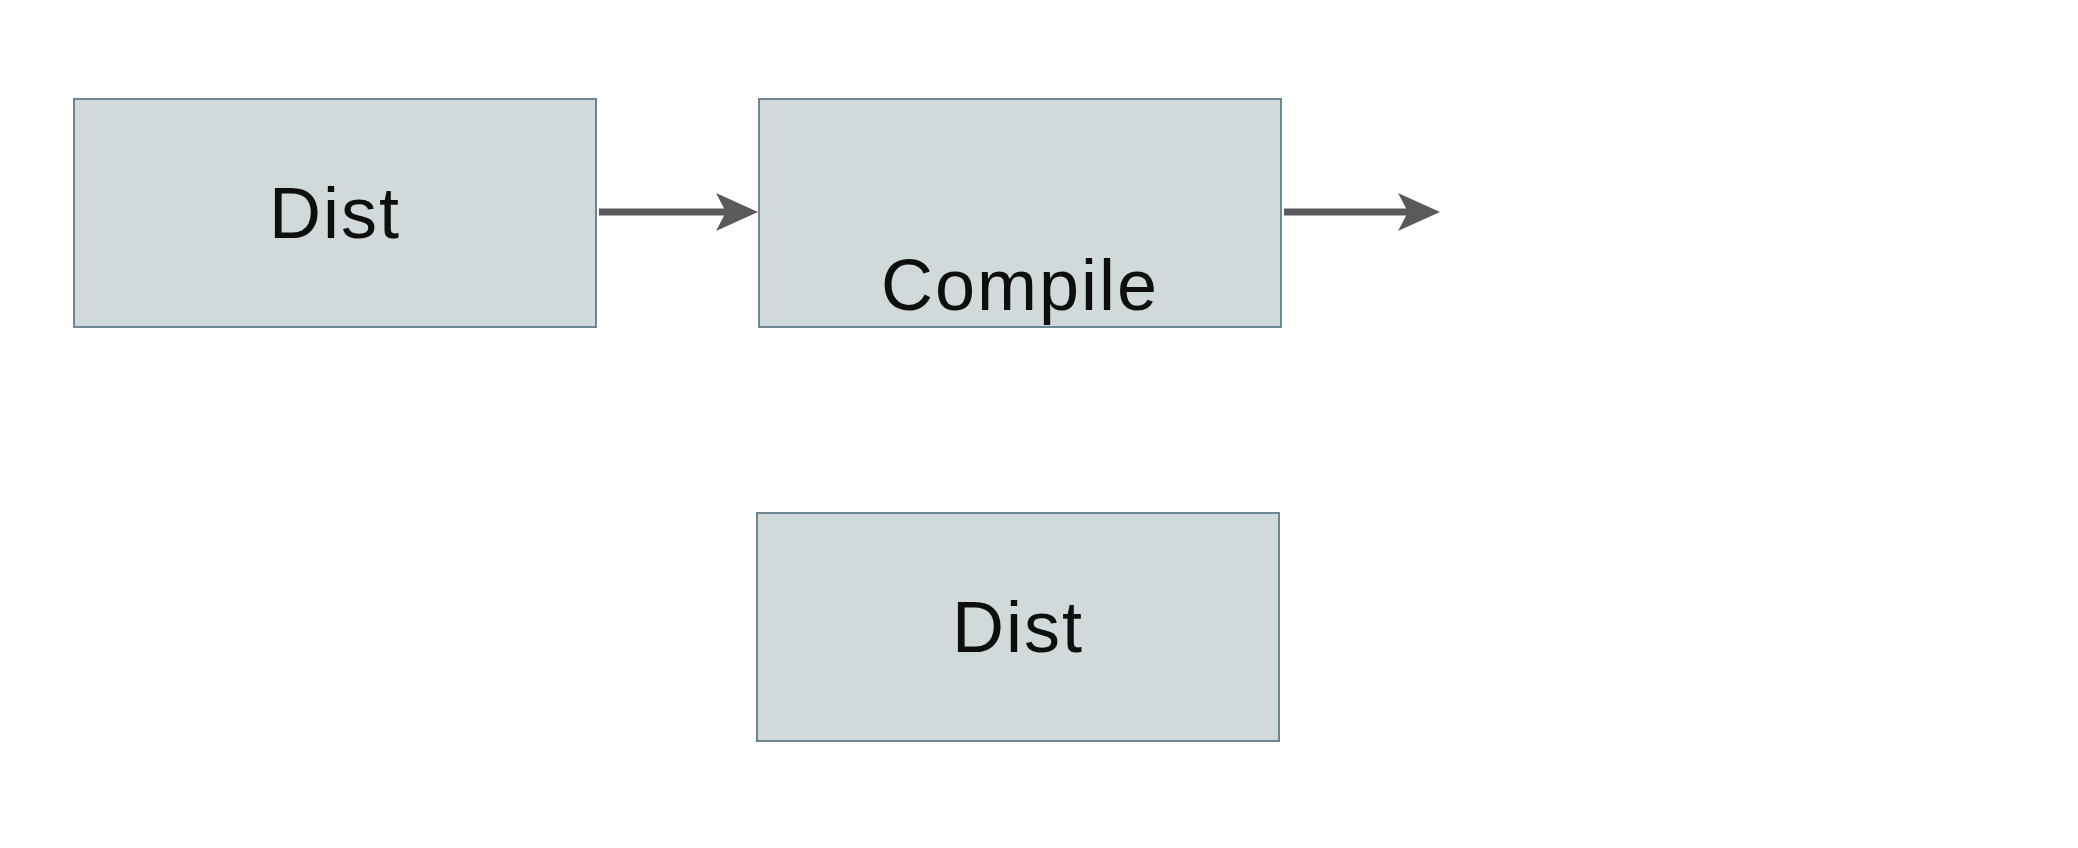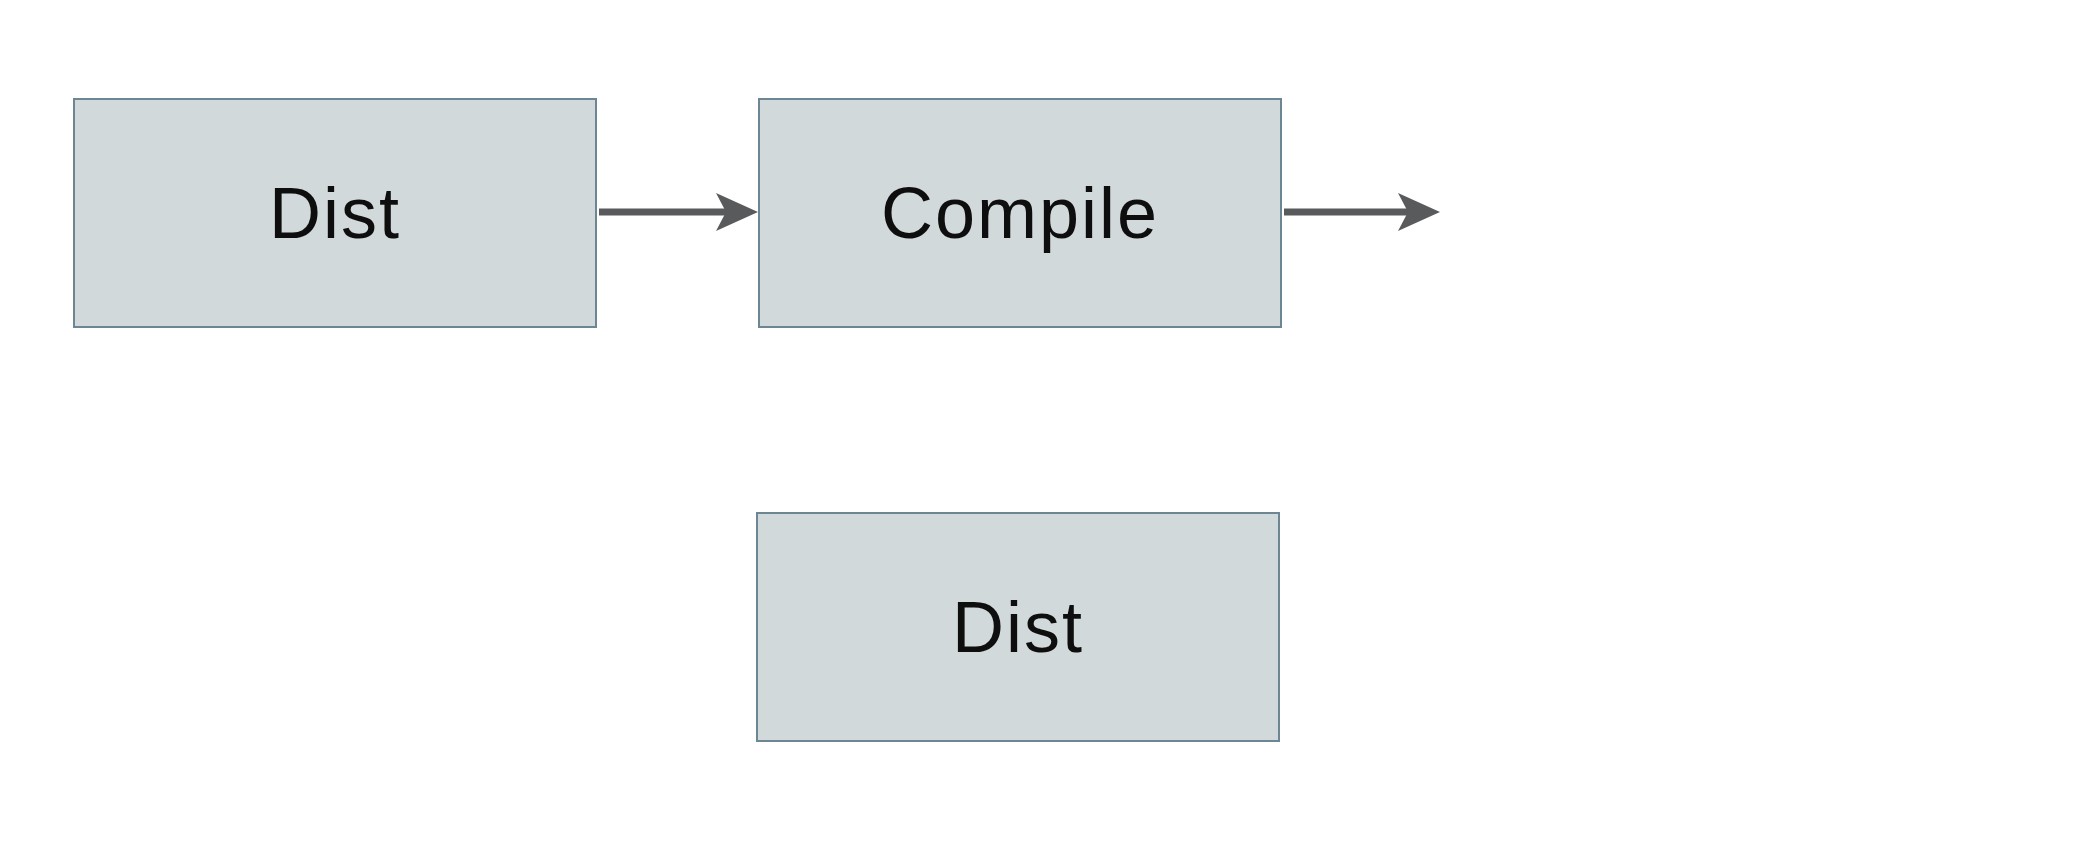--- a/index.html
+++ b/index.html
@@ -33,21 +33,21 @@
     align-items: center;
     justify-content: center;
   }
   .node-label {
     font-size: 72px;
     letter-spacing: 2px;
     color: var(--label);
     white-space: nowrap;
   }
   #node-dist    { left: 73px;   top: 98px;  }
-  #node-compile { left: 758px;  top: 98px;  }
+  #node-compile { left: 758px;  top: 98px; align-items: flex-end;  }
   #node-init    { left: 1440px; top: 98px;  }
   #node-clean   { left: 756px;  top: 512px; }
   .edges-layer {
     position: absolute;
     left: 0; top: 0;
     width: 2078px;
     height: 848px;
     pointer-events: none;
   }
   .edge-line { stroke: var(--arrow); stroke-width: 7; fill: none; }

